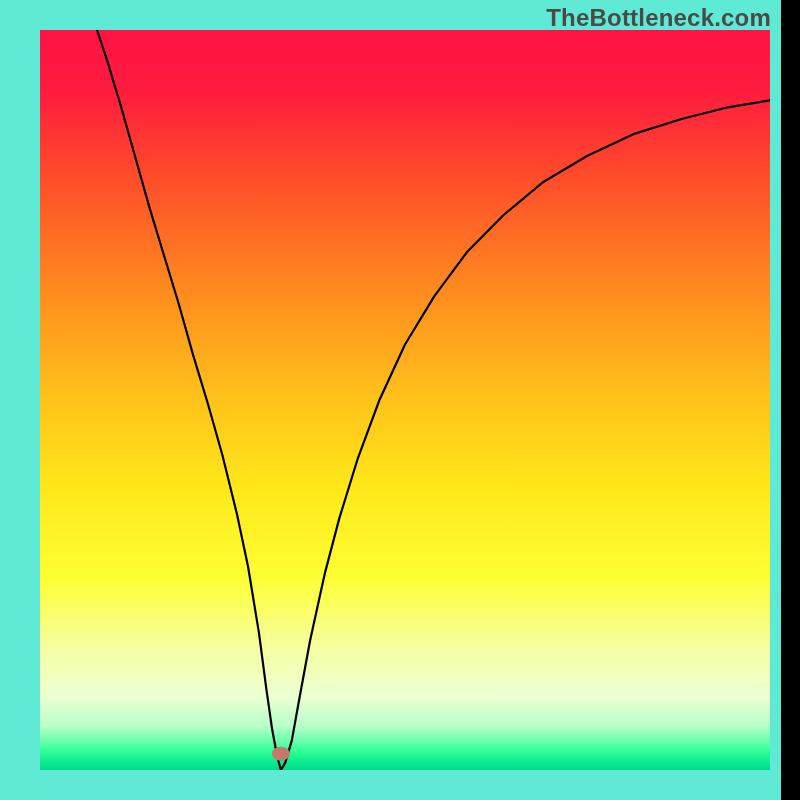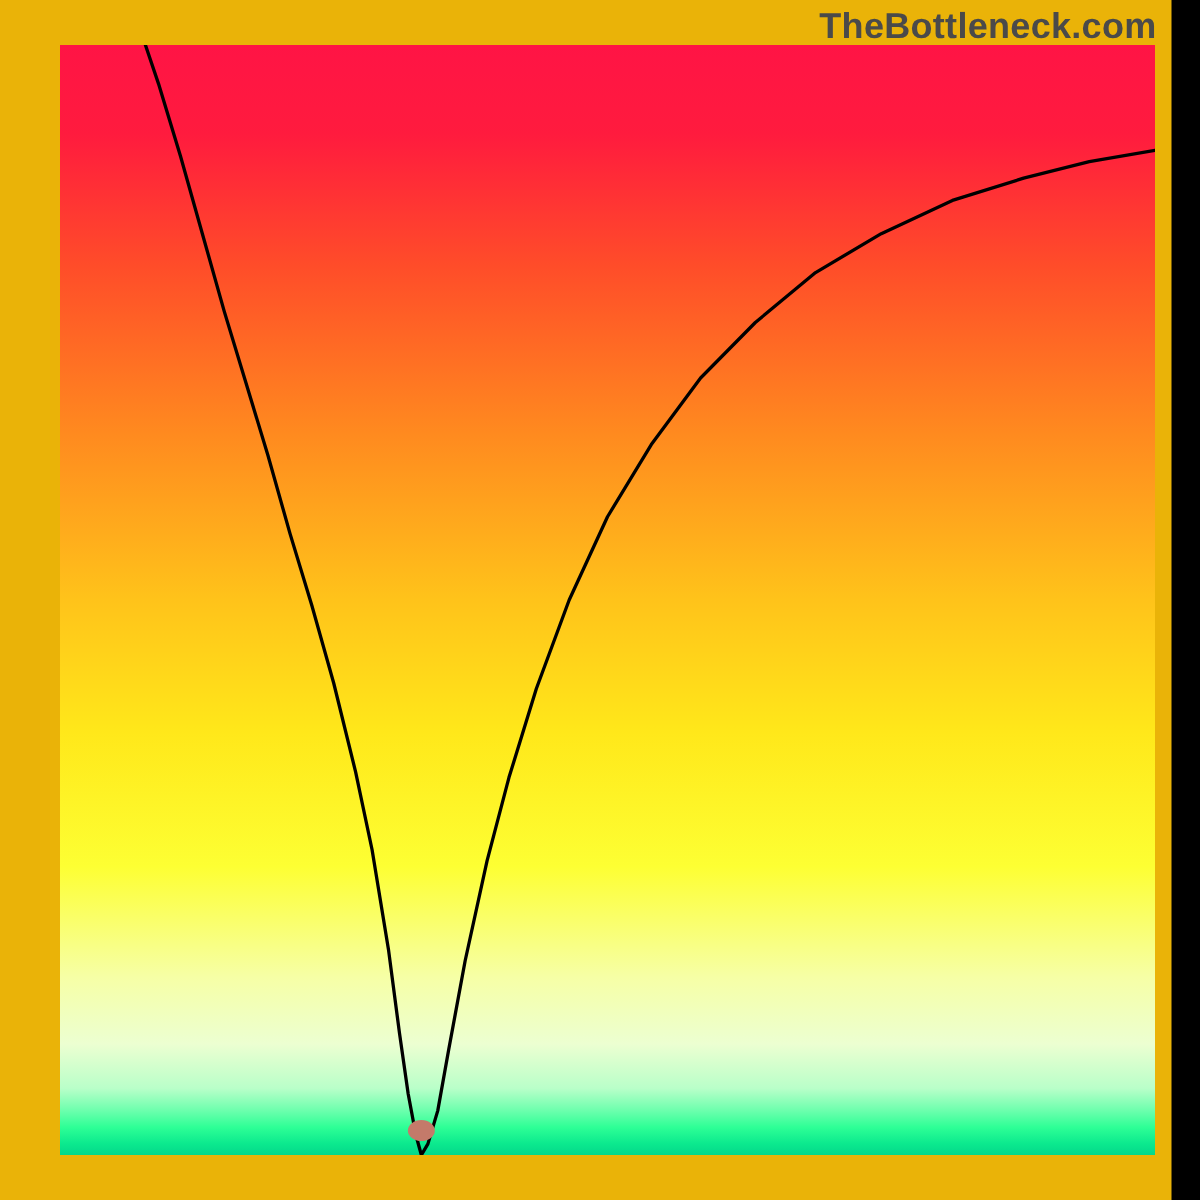--- a/index.html
+++ b/index.html
@@ -8,21 +8,21 @@
     width: 800px;
     height: 800px;
     overflow: hidden;
     background: #000;
     font-family: Arial, Helvetica, sans-serif;
   }
   .frame {
     position: relative;
     width: 781px;
     height: 800px;
-    background: #eab308;
+    background: #5eead4;
   }
   .watermark {
     position: absolute;
     top: 4px;
     right: 10px;
     color: #4a4a4a;
     font-size: 24px;
     font-weight: 600;
     letter-spacing: 0.2px;
     z-index: 10;

